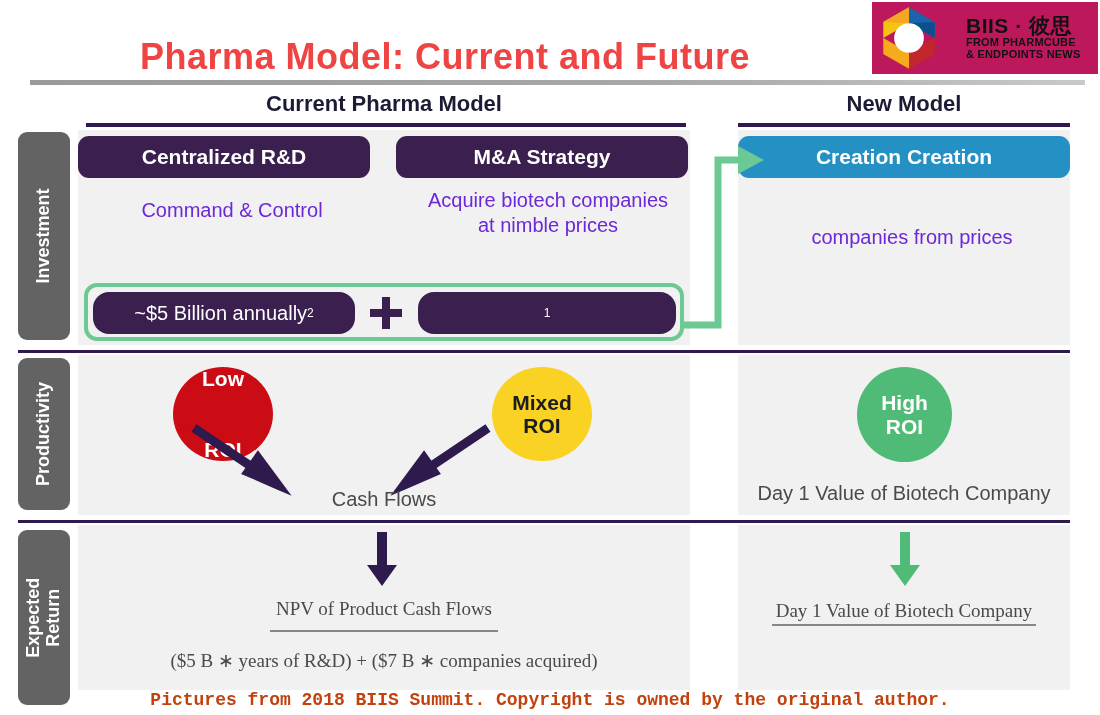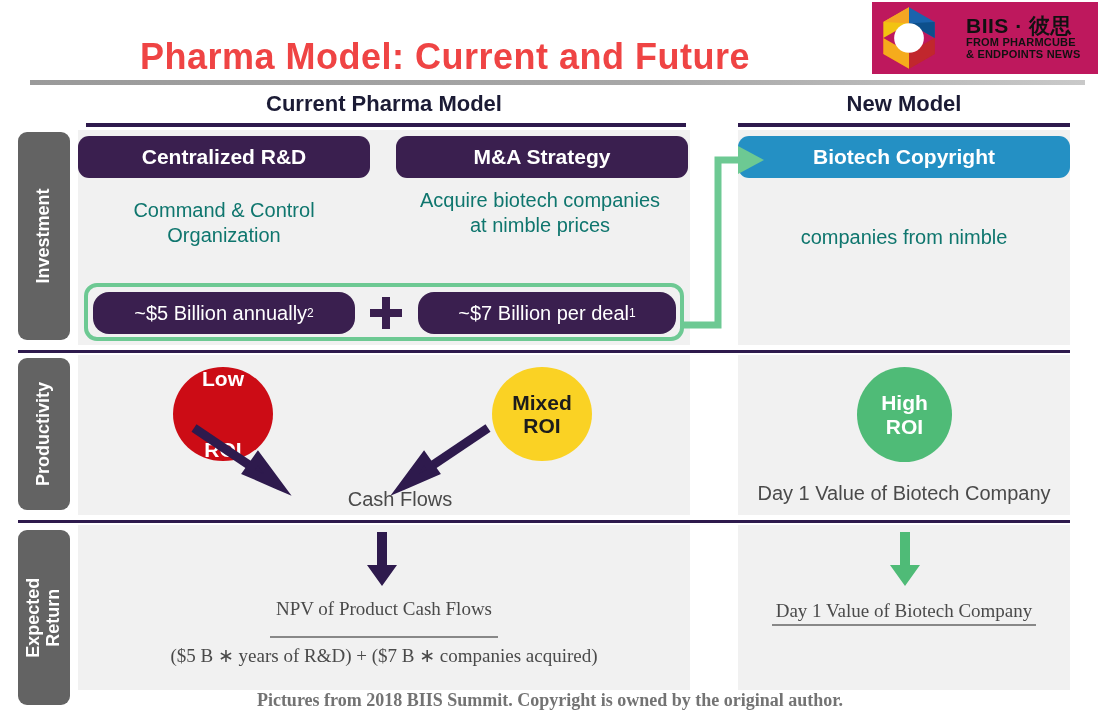--- a/index.html
+++ b/index.html
@@ -69,21 +69,21 @@
     display:flex;align-items:center;justify-content:center;
     font-size:21px;font-weight:bold;color:#ffffff;white-space:nowrap;
   }
   .pill.dark{background:#3a1f4f;}
   .pill.blue{background:#2490c4;}
   #pill-rnd{left:78px;top:136px;width:292px;height:42px;}
   #pill-ma{left:396px;top:136px;width:292px;height:42px;}
   #pill-biotech{left:738px;top:136px;width:332px;height:42px;}
   
   .desc{
-    position:absolute;text-align:center;color:#0f766e;font-size:20px;line-height:1.25;
+    position:absolute;text-align:center;color:#6d28d9;font-size:20px;line-height:1.25;padding-left:8px;
   }
   #desc-rnd{left:78px;top:198px;width:292px;}
   #desc-ma{left:390px;top:188px;width:300px;}
   #desc-biotech{left:740px;top:225px;width:328px;}
   .sup{font-size:12px;vertical-align:super;}
   
   #green-group{
     position:absolute;left:84px;top:283px;width:600px;height:58px;
     border:4px solid #6dc993;border-radius:13px;box-sizing:border-box;
   }
@@ -107,42 +107,42 @@
     display:flex;flex-direction:column;align-items:center;justify-content:center;
     color:#fff;font-size:21px;font-weight:bold;line-height:1.1;text-align:center;
   }
   #roi-low{left:173px;top:367px;width:100px;height:94px;background:#cc0c15;justify-content:space-between;}
   #roi-mixed{left:492px;top:367px;width:100px;height:94px;background:#fad224;color:#1c1c1c;}
   #roi-high{left:857px;top:367px;width:95px;height:95px;background:#4fbb77;}
   #arrows-prod{position:absolute;left:78px;top:355px;width:612px;height:160px;}
   .flow-label{
     position:absolute;text-align:center;color:#4a4a4a;font-size:20px;white-space:nowrap;
   }
-  #label-cashflows{left:94px;top:488px;width:612px;}
+  #label-cashflows{left:78px;top:488px;width:612px;}
   #label-day1-prod{left:738px;top:482px;width:332px;}
   
   #arrow-exp-left{position:absolute;left:365px;top:532px;width:34px;height:54px;}
   #arrow-exp-right{position:absolute;left:888px;top:532px;width:34px;height:54px;}
   .fraction{
     position:absolute;text-align:center;color:#4a4a4a;
     font-family:"Liberation Serif", serif;
   }
   #frac-left{left:78px;top:598px;width:612px;}
   #frac-right{left:738px;top:600px;width:332px;}
   .num{font-size:19px;padding-bottom:3px;}
-  #frac-left .num{display:inline-block;border-bottom:2px solid #888;padding:0 6px 16px;}
-  #frac-left .den{font-size:19px;padding-top:6px;}
+  #frac-left .num{display:inline-block;border-bottom:2px solid #888;padding:0 6px 10px;}
+  #frac-left .den{font-size:19px;padding-top:17px;}
   #frac-right .num{display:inline-block;border-bottom:2px solid #888;padding:0 4px 2px;font-size:19px;}
   #frac-right .den{font-size:19px;padding-top:3px;}
   #frac-left .wrap{display:inline-block;}
   
   #footer{
     position:absolute;left:0;top:686px;width:1100px;height:28px;
     display:flex;align-items:center;justify-content:center;
-    font-family:Liberation Serif, serif;font-size:18px;font-weight:bold;color:#737373;
+    font-family:Liberation Mono, monospace;font-size:18px;font-weight:bold;color:#c2410c;
     white-space:nowrap;background:transparent;
   }
 </style>
 </head>
 <body>
 
 <div id="title">Pharma Model: Current and Future</div>
 
 <div id="logo-box">
   <svg id="logo-mark" viewBox="0 0 100 112">
@@ -189,48 +189,46 @@
 </div>
 <div class="side-tab" id="tab-expected">
   <span class="vtext">
     <span>Expected</span><br>
     <span>Return</span>
   </span>
 </div>
 
 <div class="pill dark" id="pill-rnd">Centralized R&amp;D</div>
 <div class="pill dark" id="pill-ma">M&amp;A Strategy</div>
-<div class="pill blue" id="pill-biotech">Biotech Copyright</div>
+<div class="pill blue" id="pill-biotech">Creation Creation</div>
 
 <div class="desc" id="desc-rnd">
   <div>Command &amp; Control</div>
-  <div>Organization</div>
 </div>
 
 <div class="desc" id="desc-ma">
   <div>Acquire biotech companies</div>
   <div>at nimble prices</div>
 </div>
 
 <div class="desc" id="desc-biotech">
-  <div>companies from nimble</div>
+  <div>companies from prices</div>
 </div>
 
 <div id="green-group"></div>
 <div class="money" id="money-rnd">
   <span>~$5 Billion annually</span>
     <span class="sup">2</span>
 </div>
 <div id="plus-sign">
   <svg width="34" height="34" viewBox="0 0 34 34">
     <path d="M13 1 H21 V13 H33 V21 H21 V33 H13 V21 H1 V13 H13 Z" fill="#3a1f4f"></path>
   </svg>
 </div>
 <div class="money" id="money-ma">
-  <span>~$7 Billion per deal</span>
     <span class="sup">1</span>
 </div>
 
 <svg id="connector" viewBox="0 0 110 215">
   <path d="M20 195 L58 195 L58 30 L86 30" fill="none" stroke="#6dc993" stroke-width="7" stroke-linejoin="miter" stroke-linecap="butt"></path>
   <path d="M78 16 L104 30 L78 44 Z" fill="#6dc993"></path>
 </svg>
 
 <div class="roi" id="roi-low">
   <span>Low</span>

